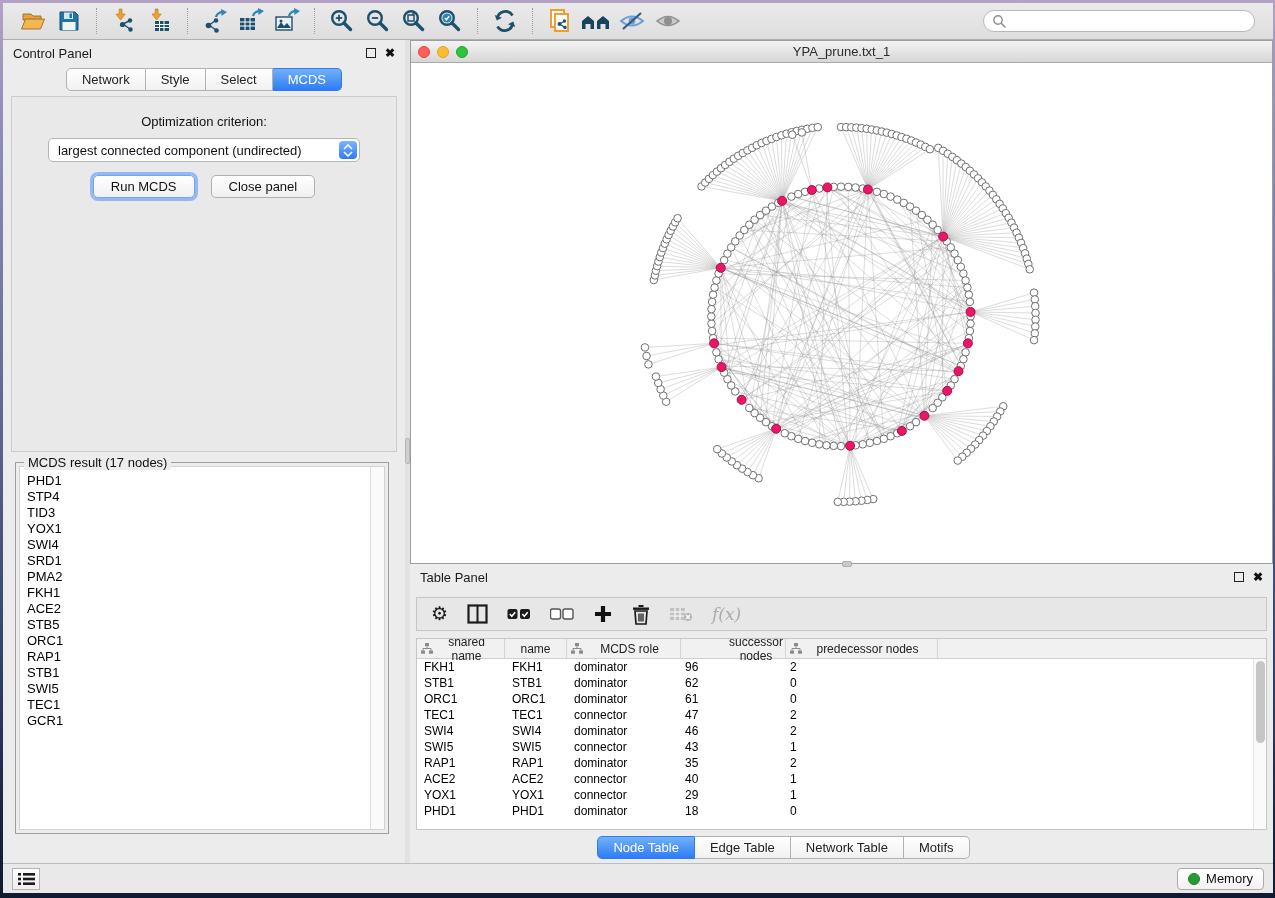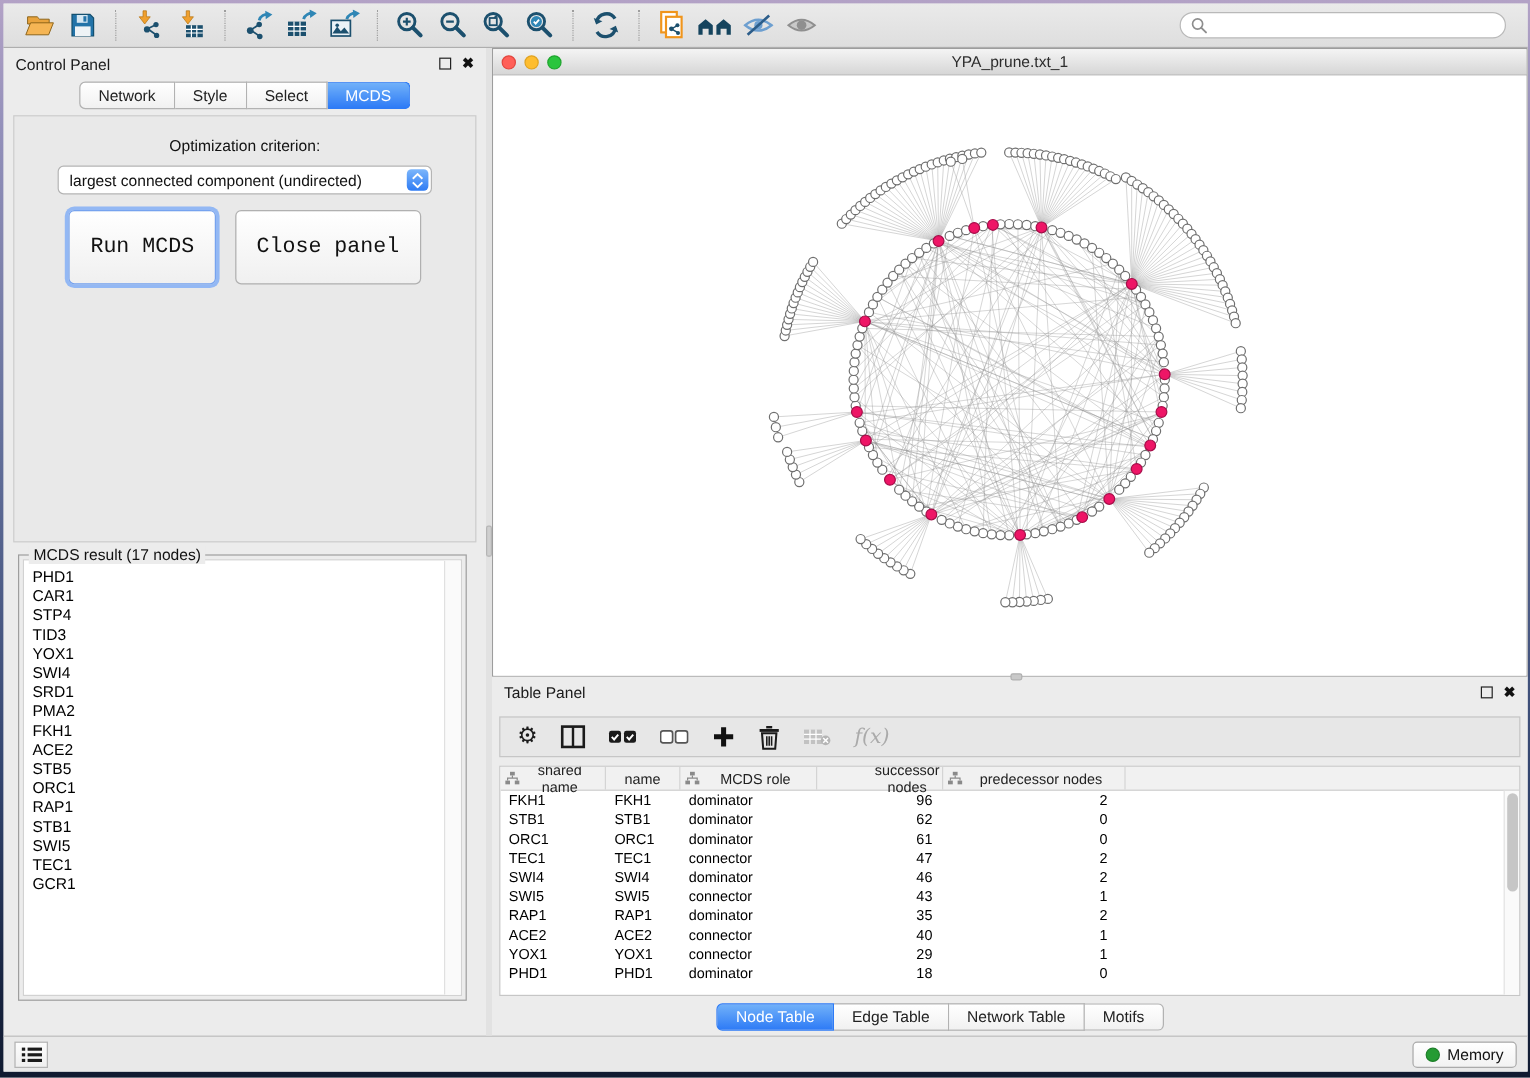--- a/index.html
+++ b/index.html
@@ -39,22 +39,22 @@
 
   .cp-content { margin:5px 8px 0 8px; height:356px; background:#e9e9e9; border:1px solid #cccccc; }
   .opt-label { text-align:center; margin-top:17px; font-size:13px; color:#111; }
   .selectrow { display:flex; justify-content:center; margin-top:9px; }
   .mac-select { width:312px; height:24px; background:#fff; border:1px solid #b5b5b5; border-radius:5px;
                 display:flex; align-items:center; font-size:13px; color:#111; padding-left:9px; position:relative; }
   .mac-select .stepper { position:absolute; right:2px; top:2px; bottom:2px; width:18px; border-radius:4px;
                 background:linear-gradient(#7cb6fb,#2e7bf4); display:flex; flex-direction:column;
                 align-items:center; justify-content:center; gap:1px; }
   .btnrow { display:flex; justify-content:center; gap:16px; margin-top:13px; }
-  .mac-btn { font-size:18px; color:#111; background:linear-gradient(#ffffff,#f0f0f0);
-             border:1px solid #b0b0b0; border-radius:5px; padding:20px 17px;font-family:Liberation Mono, monospace; }
+  .mac-btn { font-size:13px; color:#111; background:linear-gradient(#ffffff,#f0f0f0);
+             border:1px solid #b0b0b0; border-radius:5px; padding:3px 17px; }
   .mac-btn.focused { box-shadow:0 0 0 3px rgba(90,152,252,.6); border-color:#76a3ef; }
 
   .mcds-field { margin:10px 16px 0 12px; border:1px solid #9e9e9e; height:372px; position:relative;
                 background:#ececec; padding:3px; }
   .mcds-legend { position:absolute; top:-8px; left:8px; background:#ececec; padding:0 4px; font-size:13px; color:#111; }
   .mcds-list { width:100%; height:100%; background:#fff; border:1px solid #d2d2d2; overflow:hidden;
                display:flex; }
   .mcds-items { flex:1; padding:6px 0 0 7px; }
   .mcds-item { font-size:13px; line-height:16px; color:#000; }
   .mcds-scroll { width:14px; background:#fafafa; border-left:1px solid #e0e0e0; }
@@ -94,21 +94,21 @@
                flex:0 0 192px; position:relative; overflow:hidden; }
   .thead { height:20px; background:#f1f1f1; border-bottom:1px solid #cfcfcf; display:flex; font-size:12px; color:#222;justify-content:center; }
   .th { display:flex; align-items:center; border-right:1px solid #d4d4d4; padding:0 4px; }
   .th .lbl { flex:1; text-align:center; }
   .c1 { width:88px; } .c2 { width:62px; } .c3 { width:114px; } .c4 { width:105px;gap:44px; } .c5 { width:152px; }
   .cfill { flex:1; border-right:none !important; }
   .tbody { position:absolute; top:20px; left:0; right:13px; bottom:0; }
   .tr { display:flex; height:16px; line-height:16px; font-size:12px; color:#000; }
   .td { padding:0 4px; white-space:nowrap; overflow:hidden; }
   .td.l { text-align:left; padding-left:7px; }
-  .td.r { text-align:right; }
+  .td.r { text-align:left; }
   .td.c4 { padding-right:9px; }
   .td.c5 { padding-right:15px; }
   .vscroll { position:absolute; top:20px; right:0; bottom:0; width:13px; background:#fafafa; border-left:1px solid #e3e3e3; }
   .vthumb { position:absolute; top:2px; left:2px; width:9px; height:82px; background:#c6c6c6; border-radius:5px; }
 
   .bottomtabs { display:flex; justify-content:center; margin-top:6px; transform:translateX(-58px); }
 
   
   .statusbar { height:30px; flex:0 0 30px; background:#e9e9e9; border-top:1px solid #bdbdbd;
                display:flex; align-items:center; padding:0 9px; }
@@ -316,21 +316,20 @@
         <div class="btnrow">
           <button class="mac-btn focused">Run MCDS</button>
           <button class="mac-btn">Close panel</button>
         </div>
       </div>
       <div class="mcds-field">
         <span class="mcds-legend">MCDS result (17 nodes)</span>
         <div class="mcds-list">
           <div class="mcds-items">
               <div class="mcds-item">PHD1</div>
-              <div class="mcds-item">CAR1</div>
               <div class="mcds-item">STP4</div>
               <div class="mcds-item">TID3</div>
               <div class="mcds-item">YOX1</div>
               <div class="mcds-item">SWI4</div>
               <div class="mcds-item">SRD1</div>
               <div class="mcds-item">PMA2</div>
               <div class="mcds-item">FKH1</div>
               <div class="mcds-item">ACE2</div>
               <div class="mcds-item">STB5</div>
               <div class="mcds-item">ORC1</div>

